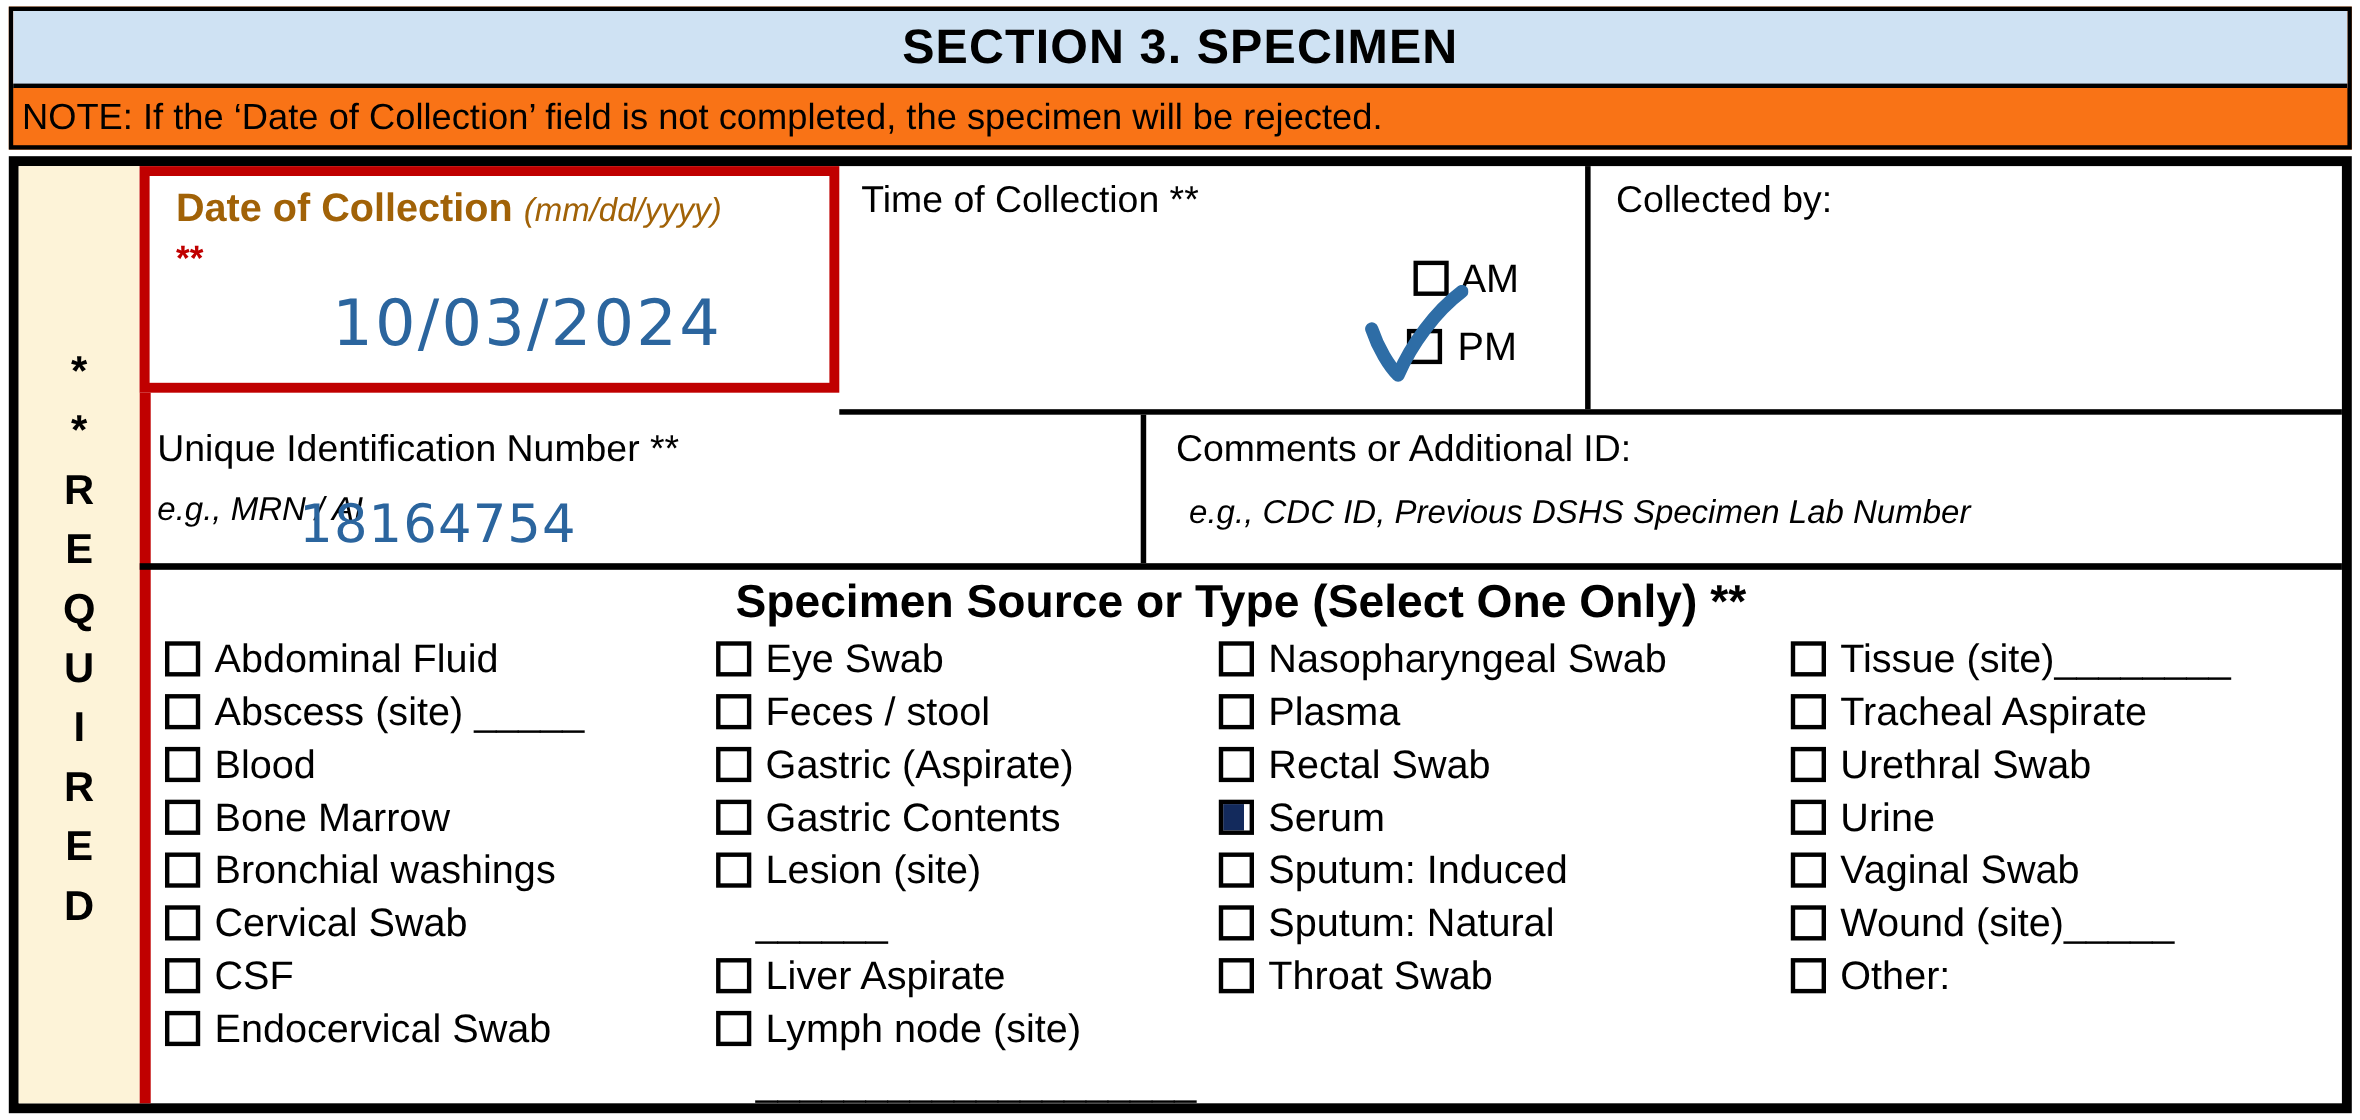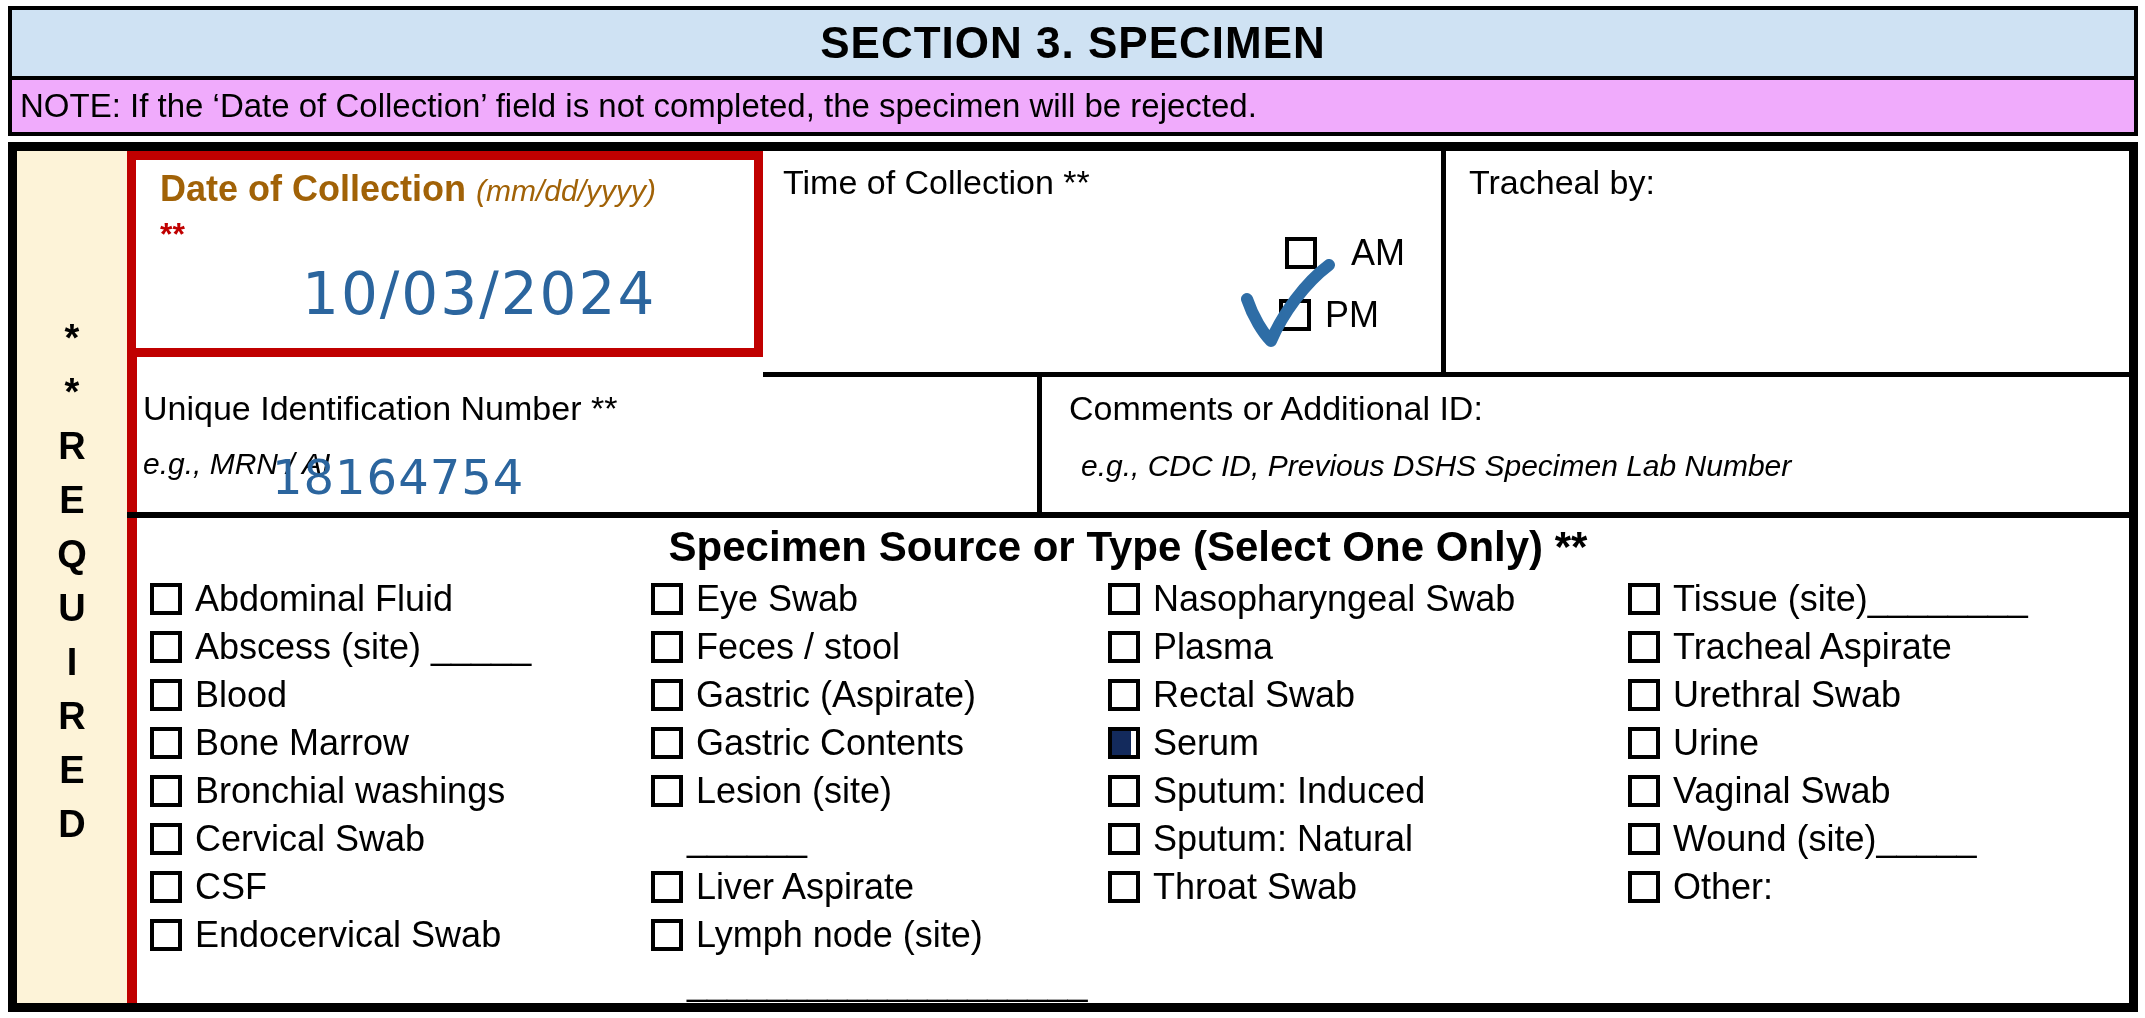--- a/index.html
+++ b/index.html
@@ -1,20 +1,20 @@
 <!DOCTYPE html>
 <html><head>
 <meta charset="utf-8">
 <style>
   html,body{margin:0;padding:0;background:#fff;}
   .canvas{position:relative;width:2145px;height:1018px;background:#ffffff;
           font-family:"Liberation Sans",sans-serif;color:#000;overflow:hidden;}
 
   
-  .hdr{position:absolute;left:8px;top:6px;width:2122px;border:4px solid #000;background:#f0abfc;}
+  .hdr{position:absolute;left:8px;top:6px;width:2122px;border:4px solid #000;background:#f97316;}
   .hdr-title{height:66px;background:#cfe2f3;border-bottom:4px solid #000;
              display:flex;align-items:center;justify-content:center;
              font-weight:bold;font-size:44px;letter-spacing:1px;}
   .hdr-note{height:52px;display:flex;align-items:center;padding-left:8px;font-size:33px;}
 
   
   .bodybox{position:absolute;left:8px;top:142px;width:2130px;height:870px;
            border:9px solid #000;background:#fff;box-sizing:border-box;}
 
   .req-col{position:absolute;left:0;top:0;width:110px;height:852px;background:#fdf3d8;}
@@ -91,29 +91,29 @@
       <div class="date-label-row">
         <span>Date of Collection</span>
         <span class="date-fmt">(mm/dd/yyyy)</span>
       </div>
       <div class="date-req">**</div>
       <div class="date-value">10/03/2024</div>
     </div>
 
     <div class="time-label">Time of Collection **</div>
     <div class="ampm-box" style="left:1268px;top:86px;"></div>
-    <div class="ampm-label" style="left:1310px;top:84px;margin-left:24px;">AM</div>
+    <div class="ampm-label" style="left:1310px;top:84px;">AM</div>
     <div class="ampm-box" style="left:1262px;top:148px;"></div>
     <div class="ampm-label" style="left:1308px;top:146px;">PM</div>
     <svg class="pm-check" viewBox="0 0 96 96">
       <path d="M8 40 C14 58 24 74 32 82 C44 54 66 24 90 6" fill="none" stroke="#2e6da6" stroke-width="12" stroke-linecap="round" stroke-linejoin="round"></path>
     </svg>
 
     <div class="vline-time"></div>
-    <div class="collected-label">Tracheal by:</div>
+    <div class="collected-label">Collected by:</div>
     <div class="hline-row1"></div>
 
     <div class="uid-label">Unique Identification Number **</div>
     <div class="uid-hint">e.g., MRN / AI</div>
     <div class="uid-value">18164754</div>
 
     <div class="vline-comments"></div>
     <div class="comments-label">Comments or Additional ID:</div>
     <div class="comments-hint">e.g., CDC ID, Previous DSHS Specimen Lab Number</div>
     <div class="hline-row2"></div>

